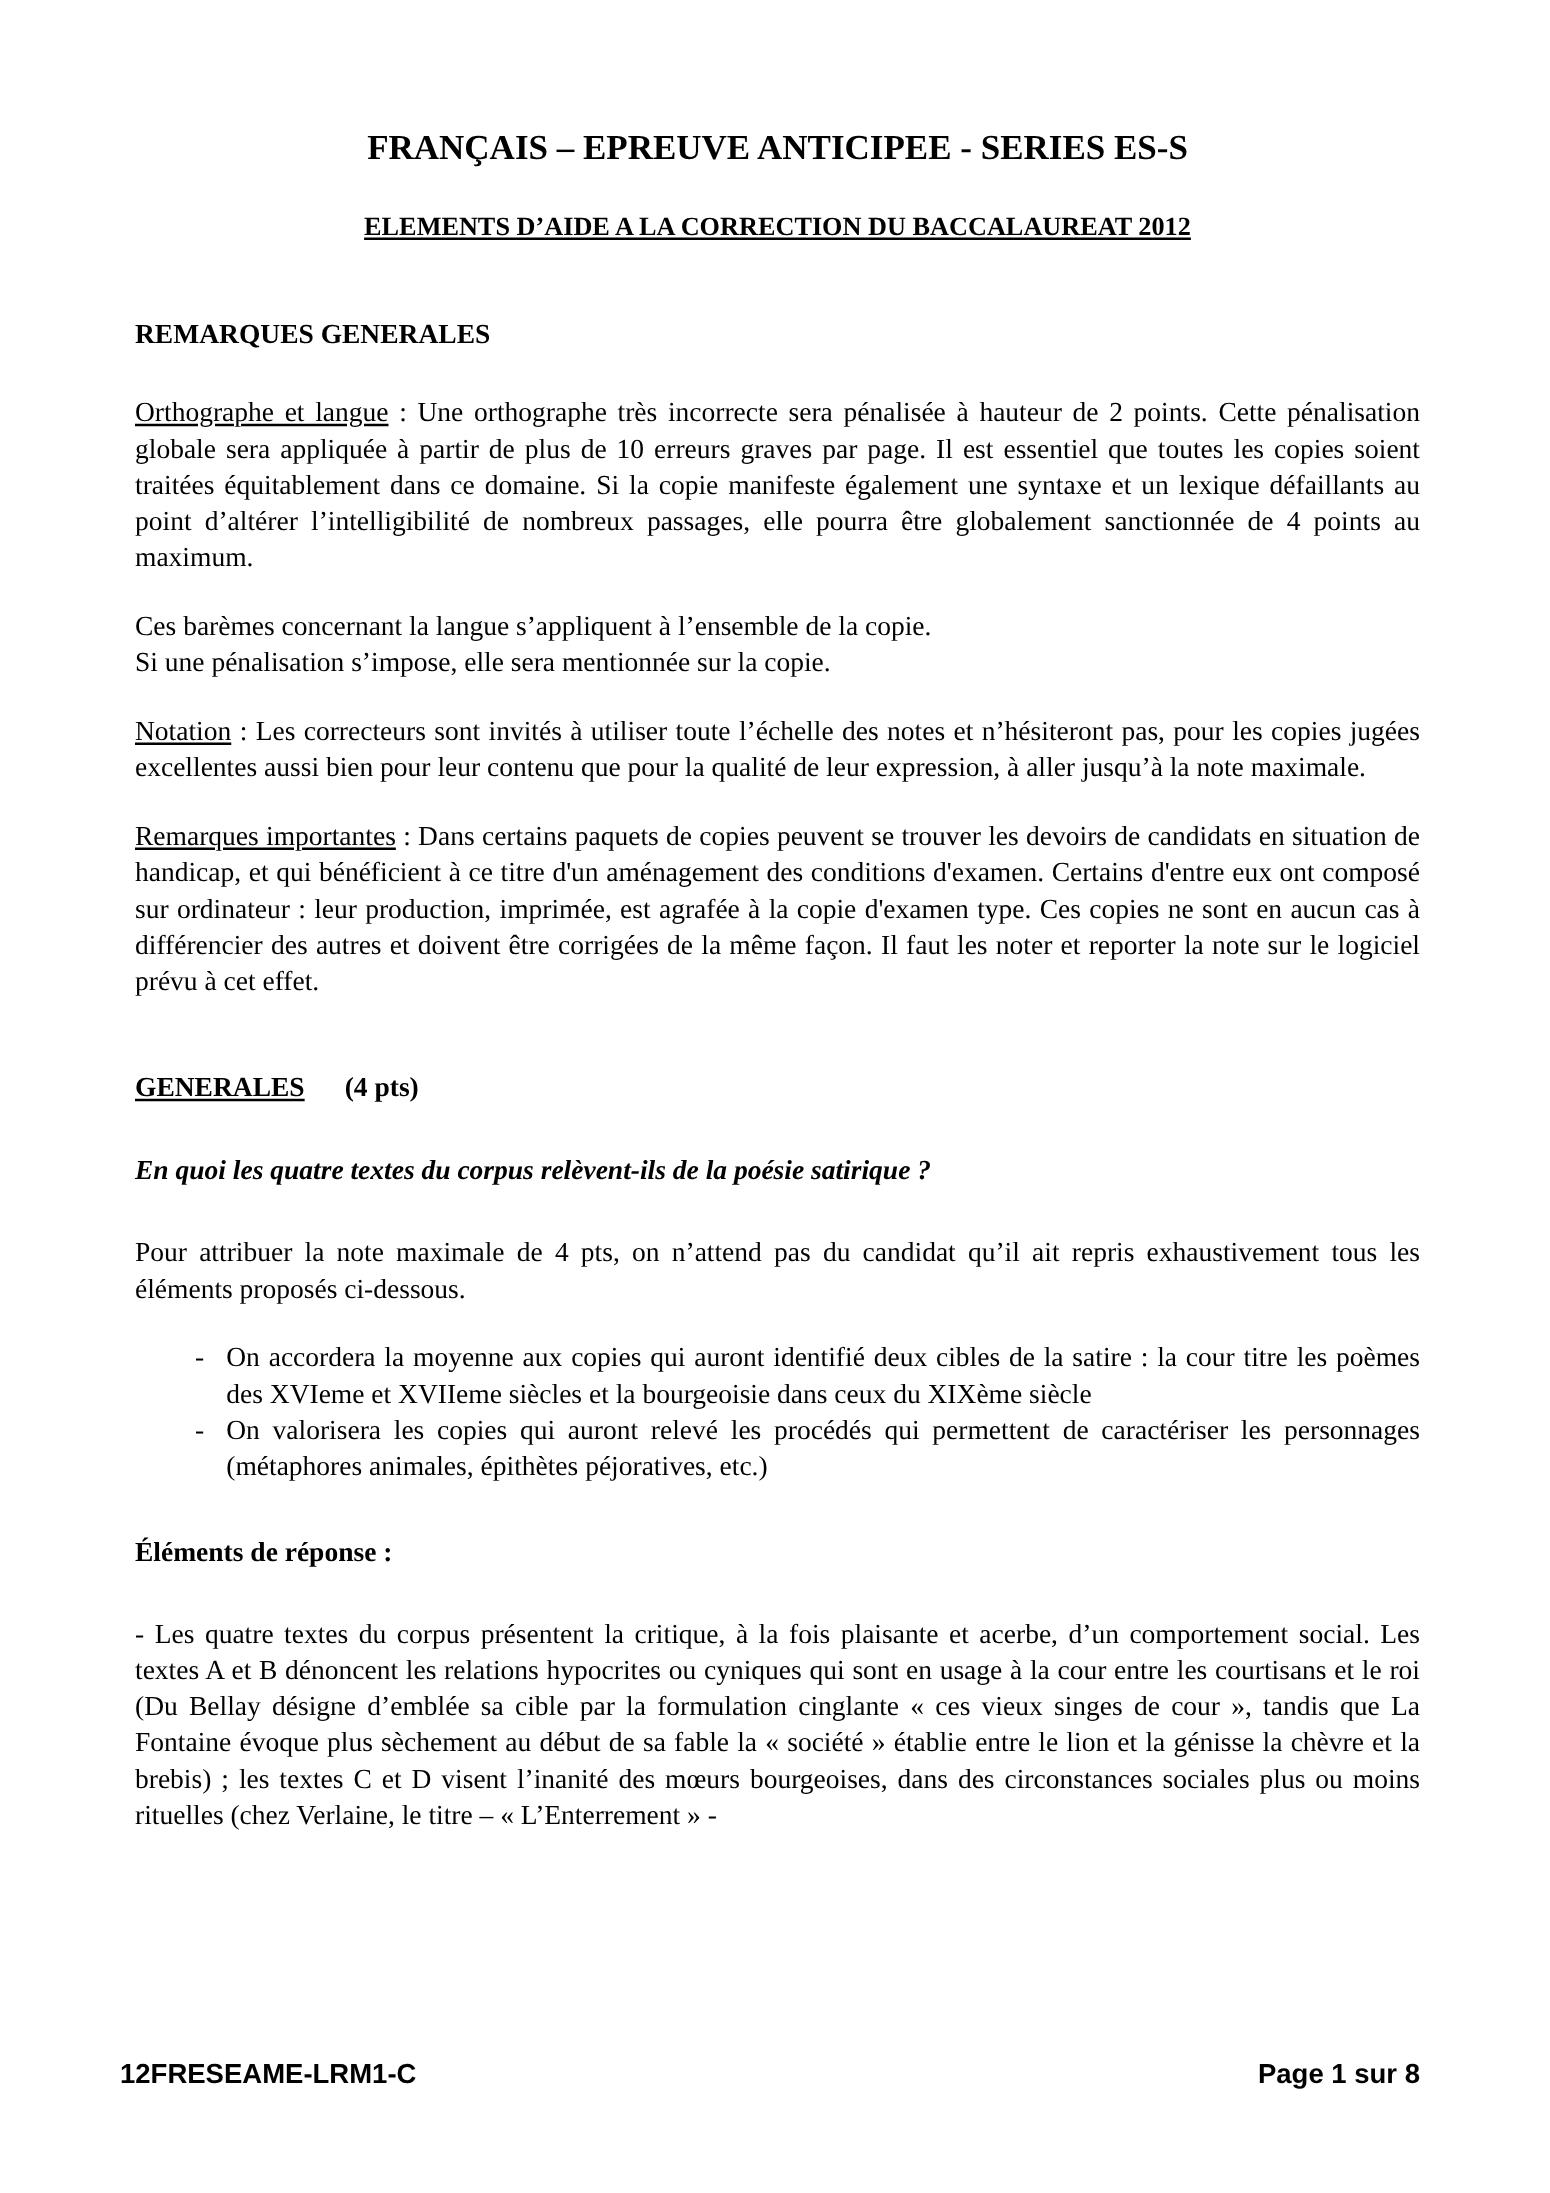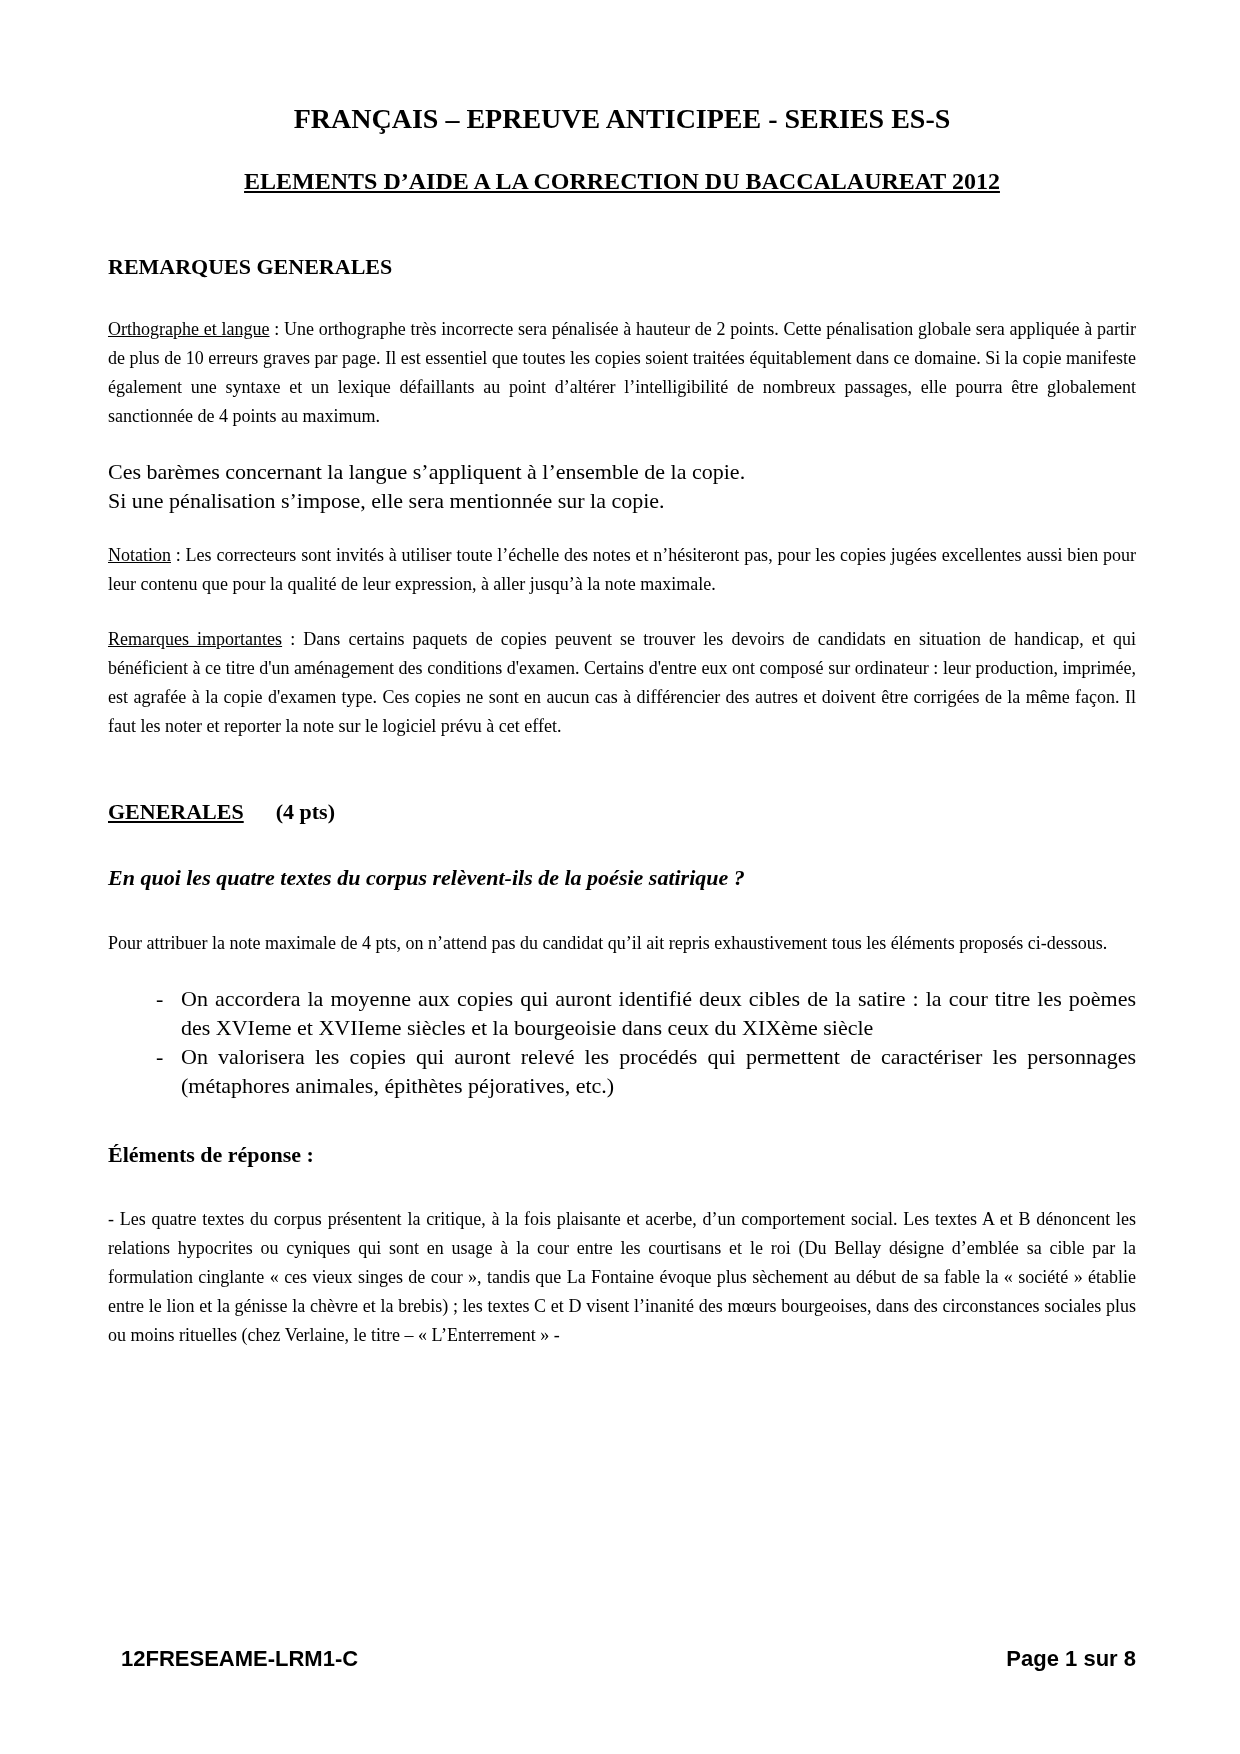--- a/index.html
+++ b/index.html
@@ -26,34 +26,34 @@
   .doc-title {
     margin: 0 0 28px 0;
     text-align: center;
     font-size: 28px;
     line-height: 38px;
     font-weight: bold;
   }
   .doc-subtitle {
     margin: 0 0 56px 0;
     text-align: center;
-    font-size: 24px;
+    font-size: 21px;
     line-height: 30px;
     font-weight: bold;
     text-decoration: underline;
   }
   .section-heading {
     margin: 0 0 34px 0;
     font-size: 22px;
     line-height: 29px;
     font-weight: bold;
   }
   p.body {
     margin: 0 0 26px 0;
-    font-size: 18px;
+    font-size: 22px;
     line-height: 29px;
     text-align: justify;
   }
   p.body.last-remark {
     margin-bottom: 56px;
   }
   .plain-lines div {
     font-size: 22px;
     line-height: 29px;
   }
@@ -100,21 +100,21 @@
     text-indent: 0;
   }
   .elements-heading {
     margin: 0 0 36px 0;
     font-size: 22px;
     line-height: 29px;
     font-weight: bold;
   }
   .footer {
     position: absolute;
-    left: 121px;
+    left: 96px;
     right: 104px;
     top: 1645px;
     display: flex;
     justify-content: space-between;
     font-size: 22px;
     line-height: 28px;
     font-weight: bold;
   }
 </style>
 </head>

